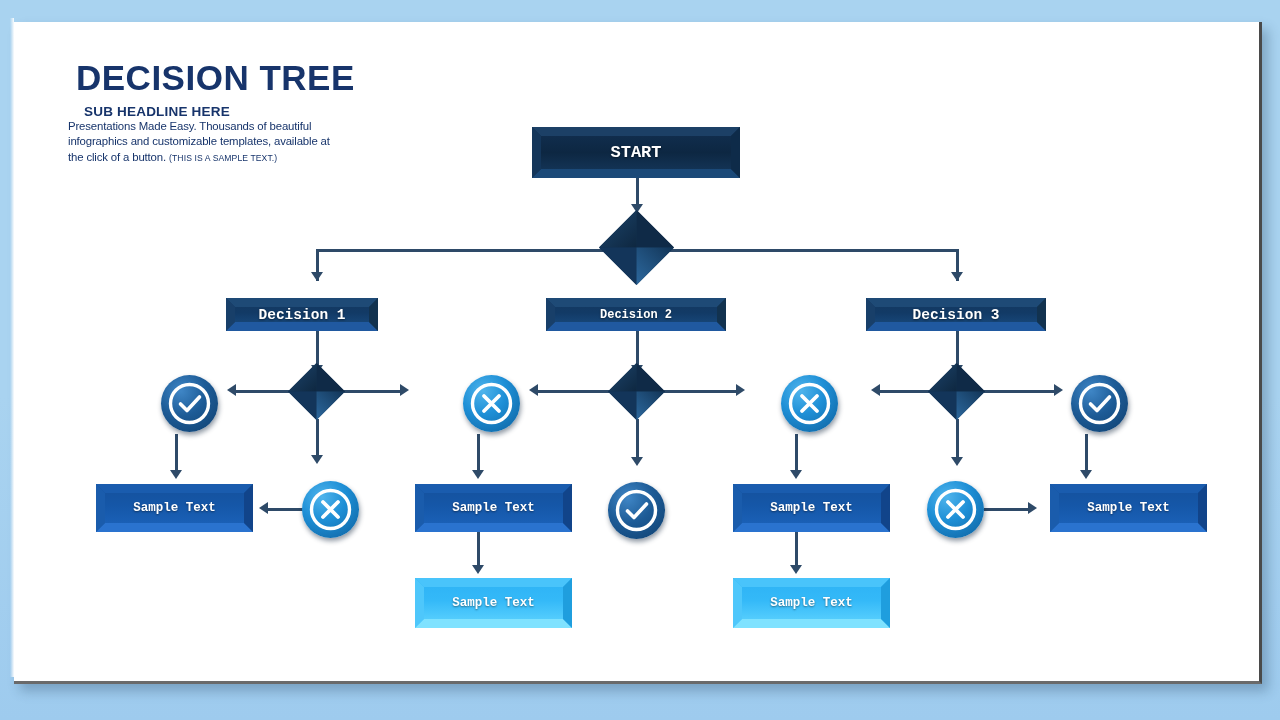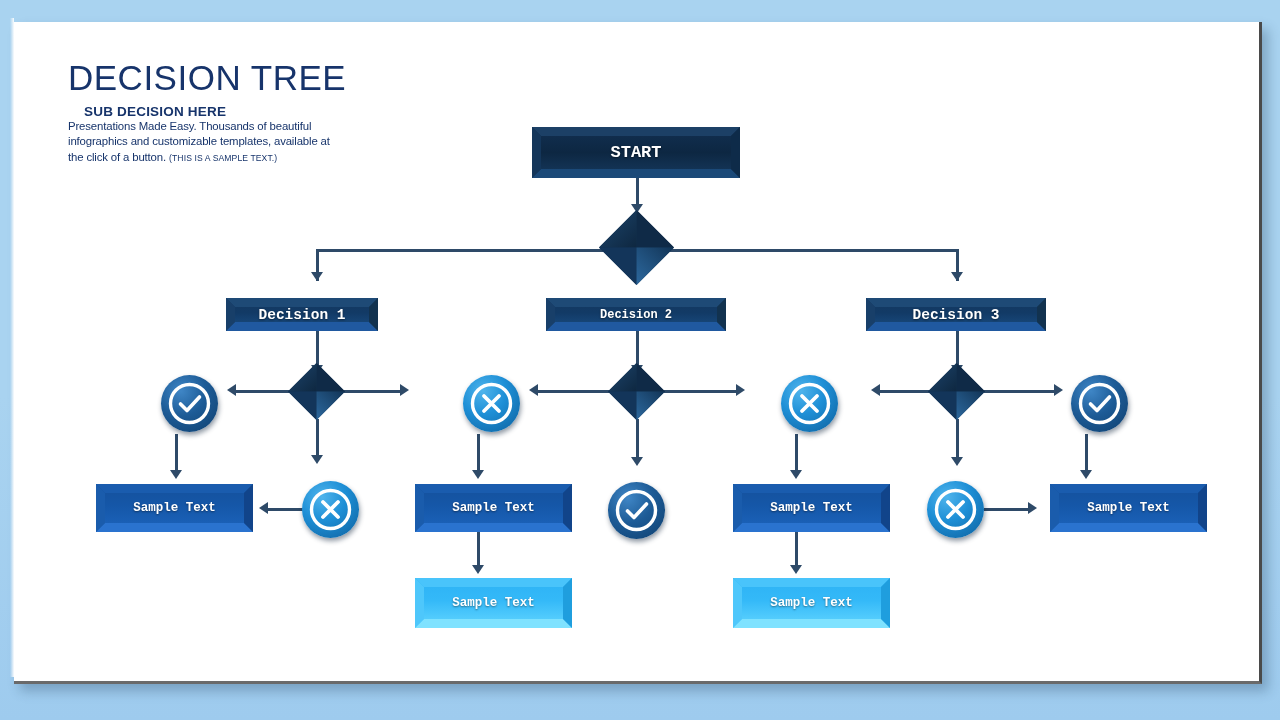--- a/index.html
+++ b/index.html
@@ -32,26 +32,26 @@
     content: "";
     position: absolute;
     left: -4px; top: -4px;
     width: 4px; height: 100%;
     background: linear-gradient(90deg, rgba(255,255,255,0.0), rgba(255,255,255,0.95));
   }
 
   
   #title {
     position: absolute;
-    left: 54px;
+    left: 62px;
     top: 36px;
     font-size: 35px;
     letter-spacing: 0.5px;
     color: #17346b;
-    font-weight: 400;
+    font-weight: 700;
     white-space: nowrap;
   }
   #subhead {
     position: absolute;
     left: 70px;
     top: 82px;
     font-size: 13.5px;
     font-weight: bold;
     color: #17346b;
     letter-spacing: 0.2px;
@@ -200,21 +200,21 @@
     background: radial-gradient(circle at 35% 28%, #4fb4ec 0%, #1e8fd6 42%, #0d5f9c 100%);
   }
   .badge svg { display: block; }
 </style>
 </head>
 <body>
 
 <div id="slide">
 
   <div id="title">DECISION TREE</div>
-  <div id="subhead">SUB DECISION HERE</div>
+  <div id="subhead">SUB HEADLINE HERE</div>
   <div id="bodytext"><span>Presentations Made Easy. Thousands of beautiful infographics and customizable templates, available at the click of a button. </span><span class="smallcaps">(THIS IS A SAMPLE TEXT.)</span></div>
 
   <div id="tree">
 
     <div class="ln v" style="left:622px; top:155px; height:33px;"></div>
     <div class="arw down" style="left:617px; top:182px;"></div>
 
     <div class="ln h" style="left:302px; top:227px; width:640px;"></div>
 
     <div class="ln v" style="left:302px; top:227px; height:32px;"></div>

